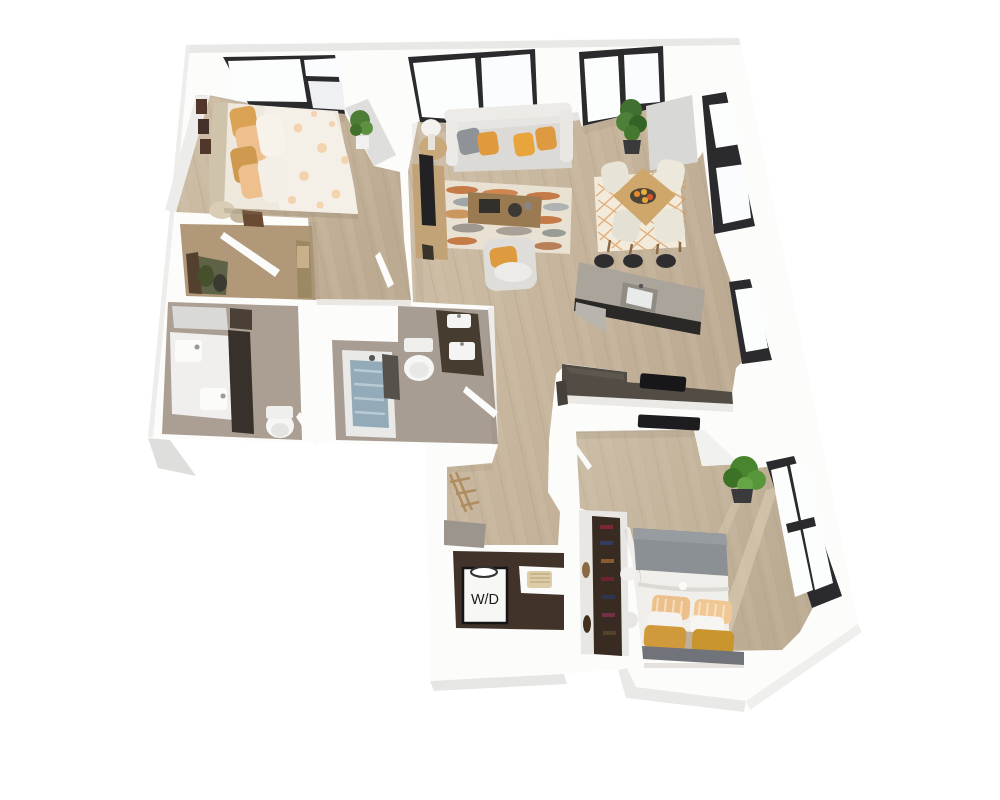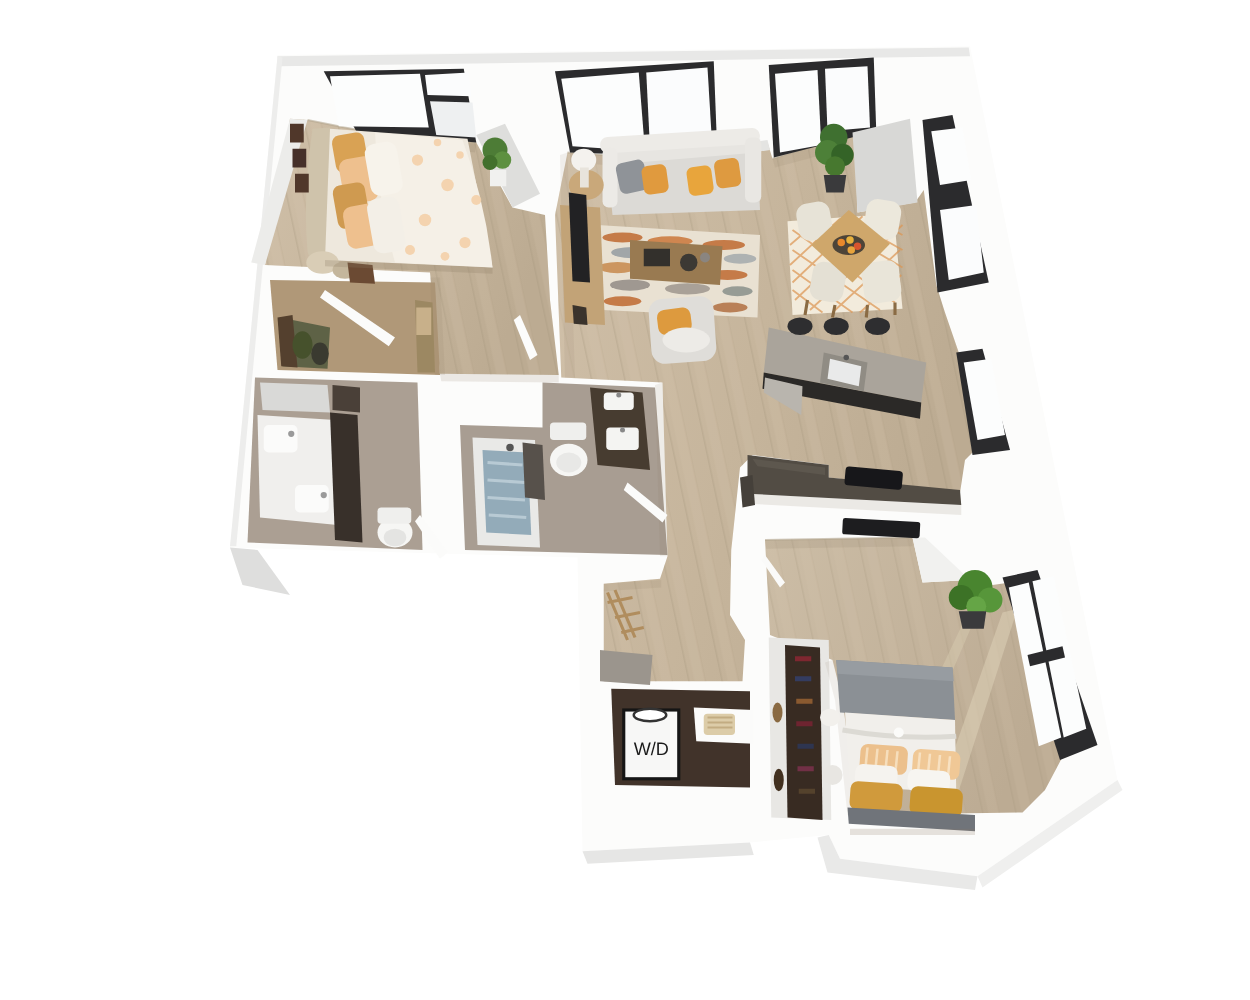--- a/index.html
+++ b/index.html
@@ -1,16 +1,16 @@
 <!DOCTYPE html>
 <html><head>
 <meta charset="utf-8">
 <style>
   html,body{margin:0;padding:0;background:#ffffff;}
-  .page{width:880px;height:800px;position:relative;font-family:"Liberation Sans",sans-serif;margin-left:36px;}
+  .page{width:880px;height:800px;position:relative;font-family:"Liberation Sans",sans-serif;}
 </style>
 </head>
 <body>
 <div class="page">
 <svg width="1000" height="800" viewBox="0 0 1000 800">
 <defs>
   <linearGradient id="woodg" x1="0" y1="0" x2="1" y2="0.35">
     <stop offset="0" stop-color="#cfbfa8"></stop>
     <stop offset="0.55" stop-color="#c6b59c"></stop>
     <stop offset="1" stop-color="#bcab92"></stop>

